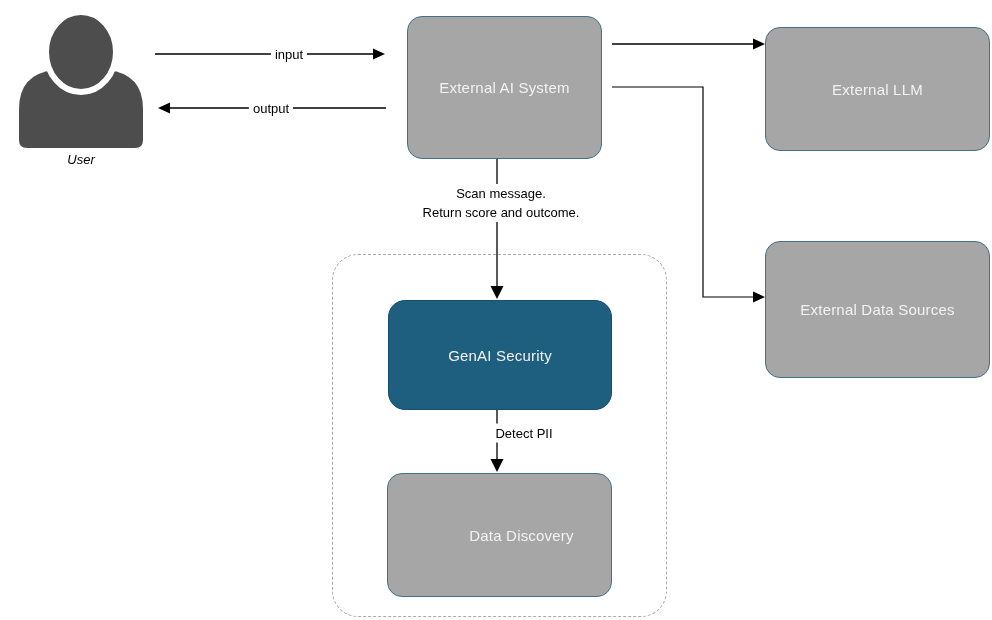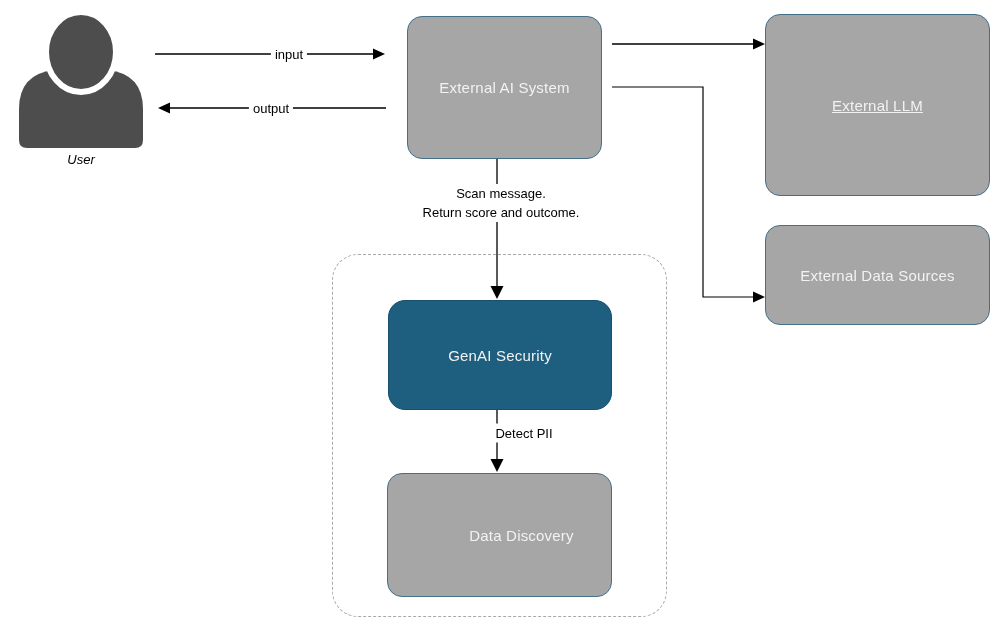--- a/index.html
+++ b/index.html
@@ -27,22 +27,22 @@
   .edge-gray{stroke:var(--edge-gray);stroke-width:2;fill:none;}
   .arrowhead{fill:var(--edge-dark);stroke:none;}
   .node{
     position:absolute;display:flex;align-items:center;justify-content:center;
     box-sizing:border-box;border:1px solid var(--node-border);
     border-radius:15px;background:var(--node-fill-gray);
     color:var(--node-text);font-size:15px;letter-spacing:.2px;text-align:center;
   }
   .node.teal{background:var(--node-fill-teal);border-color:var(--teal-border);}
   .node-ai{left:388px;top:16px;width:195px;height:143px;margin-left:19px;}
-  .node-llm{left:765px;top:14px;width:225px;height:182px;text-decoration:underline;}
-  .node-eds{left:765px;top:225px;width:225px;height:100px;}
+  .node-llm{left:765px;top:27px;width:225px;height:124px;}
+  .node-eds{left:765px;top:241px;width:225px;height:137px;}
   .node-genai{left:388px;top:300px;width:224px;height:110px;border-radius:17px;}
   .node-dd{left:387px;top:473px;width:225px;height:124px;padding-left:44px;}
   .dashed-box{
     position:absolute;left:332px;top:254px;width:335px;height:363px;
     box-sizing:border-box;border:1px dashed var(--dashed-border);border-radius:26px;
   }
   .edge-label{
     position:absolute;transform:translate(-50%,-50%);
     background:var(--canvas-bg);color:var(--label-text);
     font-size:13px;line-height:19px;padding:0 4px;white-space:nowrap;text-align:center;

